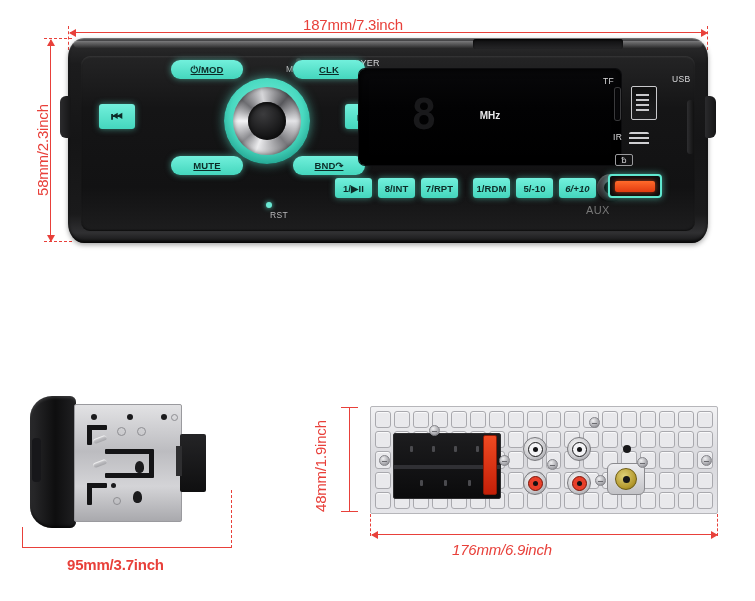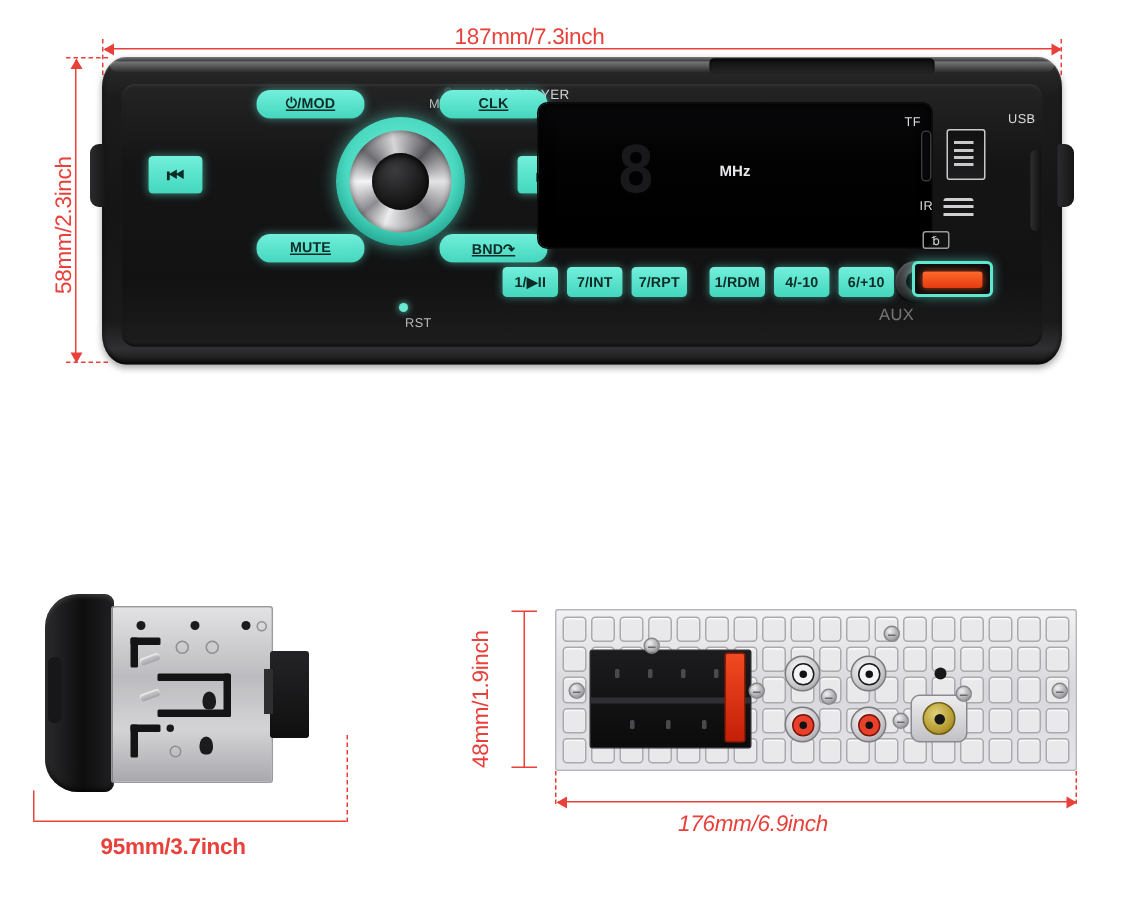--- a/index.html
+++ b/index.html
@@ -504,25 +504,25 @@
       <div class="label-sm" style="left:189px; top:154px;">RST</div>
 
       <div id="lcd">
         <div class="ghost-seg" style="left:52px; top:24px;">8</div>
         <div id="freq-wrap">
           <div id="freq-unit">MHz</div>
         </div>
       </div>
 
       <div class="mint" style="left:254px; top:122px; width:37px; height:20px;">1/▶II</div>
-      <div class="mint" style="left:297px; top:122px; width:37px; height:20px;">7/INT</div>
+      <div class="mint" style="left:297px; top:122px; width:37px; height:20px;">8/INT</div>
       <div class="mint" style="left:340px; top:122px; width:37px; height:20px;">7/RPT</div>
       <div class="mint" style="left:392px; top:122px; width:37px; height:20px;">1/RDM</div>
-      <div class="mint" style="left:435px; top:122px; width:37px; height:20px;">4/-10</div>
-      <div class="mint" style="left:478px; top:122px; width:37px; height:20px;">6/+10</div>
+      <div class="mint" style="left:435px; top:122px; width:37px; height:20px;">5/-10</div>
+      <div class="mint" style="left:478px; top:122px; width:37px; height:20px;font-style:italic;">6/+10</div>
 
       <div id="aux-jack"></div>
       <div class="label-sm" style="left:505px; top:148px; font-size:11px; color:#777;">AUX</div>
 
       <div id="ports">
         <div class="label-sm" style="left:30px; top:4px; color:#dcdcde;margin-left:41px;">USB</div>
         <div id="usb-port"></div>
         <div class="label-sm" style="left:2px; top:6px; color:#dcdcde;">TF</div>
         <div id="tf-slot"></div>
         <div class="label-sm" style="left:12px; top:62px; color:#dcdcde;">IR</div>

